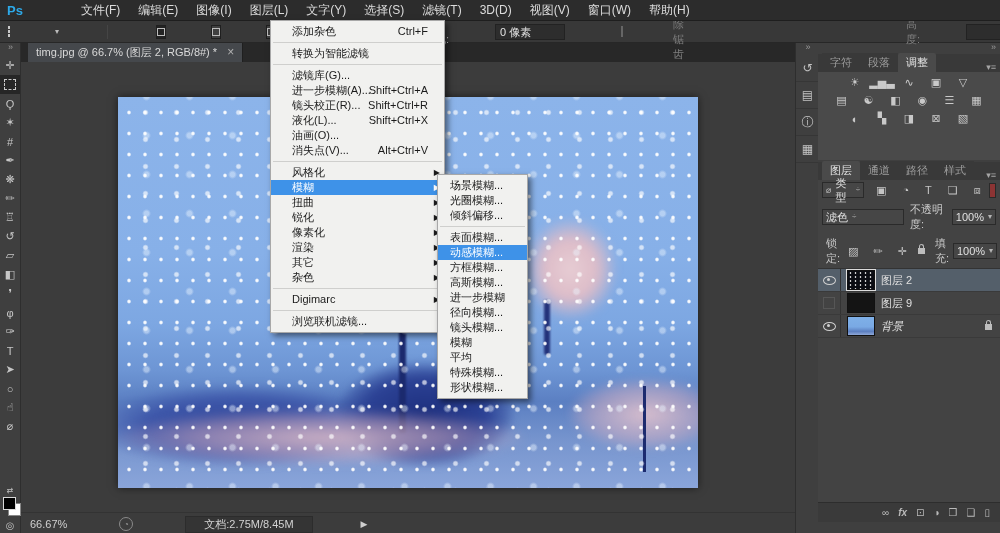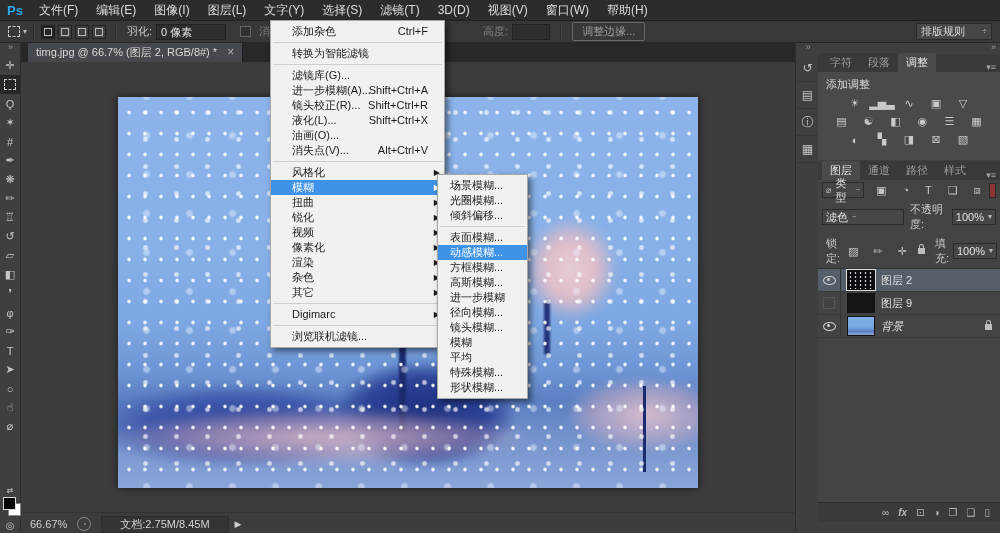--- a/index.html
+++ b/index.html
@@ -1,19 +1,19 @@
 <!DOCTYPE html>
 <html><head>
 <meta charset="utf-8">
 <style>
   html,body{margin:0;padding:0;}
   body{width:1000px;height:533px;position:relative;overflow:hidden;
        background:#3c3c3c;font-family:"Liberation Sans","DejaVu Sans",sans-serif;
        font-size:11px;color:#d6d6d6;-webkit-font-smoothing:antialiased;}
-  .abs{position:absolute;}
+  .abs{position:absolute;gap:42px;}
 
   
   #menubar{left:0;top:0;width:1000px;height:20px;background:#2c2c2c;border-bottom:1px solid #1e1e1e;display:flex;align-items:center;z-index:10;}
   #pslogo{width:30px;text-align:center;color:#2da9e8;font-weight:bold;font-size:13px;}
   .menu-item{padding:0 9px;font-size:12px;color:#dcdcdc;line-height:20px;cursor:default;}
 
   
   #optionsbar{left:0;top:21px;width:1000px;height:21px;background:#383838;border-bottom:1px solid #272727;display:flex;align-items:center;z-index:9;}
   .dashbox{width:10px;height:9px;border:1px dashed #c9c9c9;display:inline-block;}
   .opt-sep{width:1px;height:14px;background:#2b2b2b;border-right:1px solid #454545;margin:0 6px;}
@@ -281,21 +281,20 @@
 <div id="dock" class="abs">
   <div style="text-align:right;height:12px;padding-right:5px" class="chevrons">»</div>
 
   <div class="dtabs" id="toptabs">
       <span class="dtab">字符</span>
       <span class="dtab">段落</span>
       <span class="dtab active">调整</span>
       <span class="dmenu">▾≡</span>
     </div>
   <div class="panelbody" id="adjpanel">
-    <div id="adjtitle">添加调整</div>
     <div id="adjrows">
         <div class="adjrow">
           <span class="aicon">☀</span>
           <span class="aicon">▂▅▃</span>
           <span class="aicon">∿</span>
           <span class="aicon">▣</span>
           <span class="aicon">▽</span>
         </div>
         <div class="adjrow">
           <span class="aicon">▤</span>
@@ -416,25 +415,24 @@
     <div class="mi"><span class="label">进一步模糊(A)...</span><span class="short">Shift+Ctrl+A</span></div>
     <div class="mi"><span class="label">镜头校正(R)...</span><span class="short">Shift+Ctrl+R</span></div>
     <div class="mi"><span class="label">液化(L)...</span><span class="short">Shift+Ctrl+X</span></div>
     <div class="mi"><span class="label">油画(O)...</span></div>
     <div class="mi"><span class="label">消失点(V)...</span><span class="short">Alt+Ctrl+V</span></div>
     <div class="msep"></div>
     <div class="mi"><span class="label">风格化</span><span class="subarrow">▶</span></div>
     <div class="mi hl"><span class="label">模糊</span><span class="subarrow">▶</span></div>
     <div class="mi"><span class="label">扭曲</span><span class="subarrow">▶</span></div>
     <div class="mi"><span class="label">锐化</span><span class="subarrow">▶</span></div>
-    <div class="mi"><span class="label">视频</span><span class="subarrow">▶</span></div>
     <div class="mi"><span class="label">像素化</span><span class="subarrow">▶</span></div>
     <div class="mi"><span class="label">渲染</span><span class="subarrow">▶</span></div>
+    <div class="mi"><span class="label">其它</span><span class="subarrow">▶</span></div>
     <div class="mi"><span class="label">杂色</span><span class="subarrow">▶</span></div>
-    <div class="mi"><span class="label">其它</span><span class="subarrow">▶</span></div>
     <div class="msep"></div>
     <div class="mi"><span class="label">Digimarc</span><span class="subarrow">▶</span></div>
     <div class="msep"></div>
     <div class="mi"><span class="label">浏览联机滤镜...</span></div>
   </div>
 <div id="blurmenu" class="wmenu abs">
     <div class="mi"><span class="label">场景模糊...</span></div>
     <div class="mi"><span class="label">光圈模糊...</span></div>
     <div class="mi"><span class="label">倾斜偏移...</span></div>
     <div class="msep"></div>

